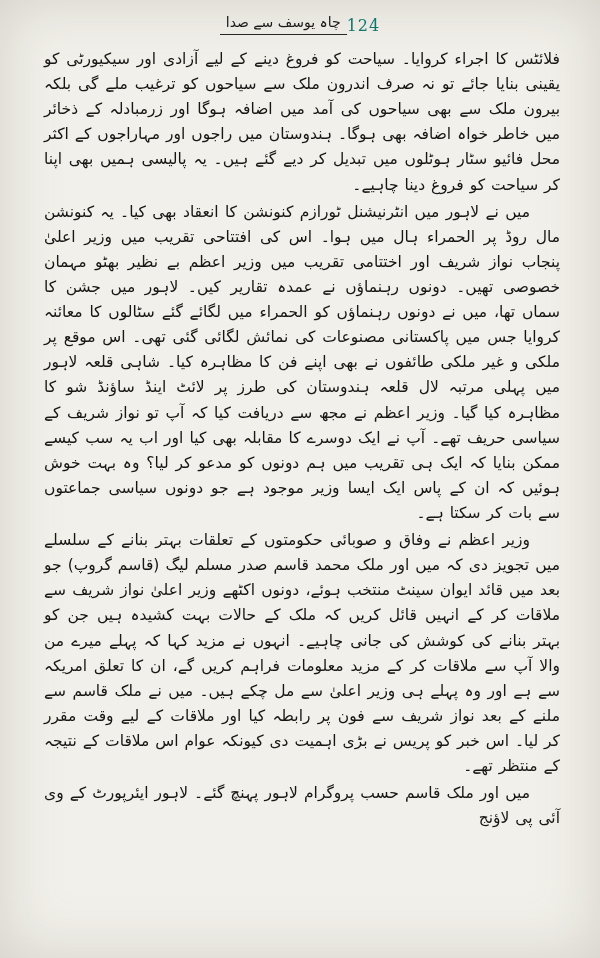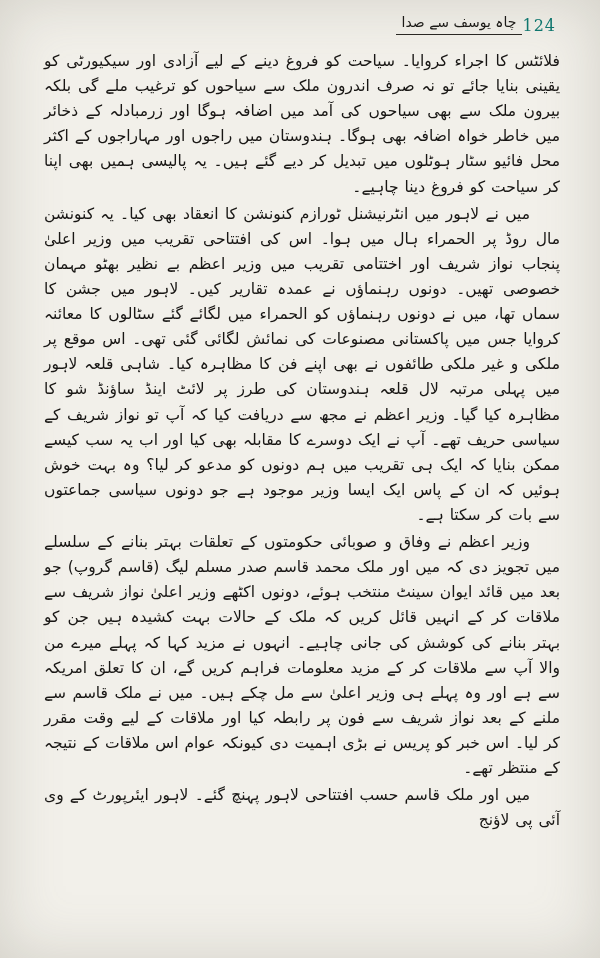--- a/index.html
+++ b/index.html
@@ -16,23 +16,22 @@
     box-shadow: inset 0 0 60px rgba(120,115,100,0.25);
     box-sizing: border-box;
     padding: 14px 40px 20px 44px;
     overflow: hidden;
     font-family: "DejaVu Sans", sans-serif;
     color: #181614;
   }
   .page-header {
     direction: ltr;
     display: flex;
-    justify-content: flex-end;
+    justify-content: center;
     align-items: flex-start;
-    margin-bottom: 14px;
   }
   .book-title {
     direction: rtl;
     font-size: 14px;
     padding: 0 6px 4px 6px;
     border-bottom: 1.5px solid #2a2824;
     color: #1c1a17;
     white-space: nowrap;
   }
   .page-number {
@@ -42,20 +41,21 @@
     color: #0f766e;
     margin-top: 2px;
     margin-right: 4px;
   }
   .page-body {
     direction: rtl;
     text-align: justify;
     font-size: 15.5px;
     line-height: 1.62;
     word-spacing: 1px;
+    margin-top: 12px;
   }
   .page-body p {
     margin: 0 0 2px 0;
   }
   .page-body p.indent {
     text-indent: 30px;
   }
 </style>
 </head>
 <body>
@@ -64,16 +64,16 @@
 
   <div class="page-header">
     <span class="book-title">چاہ یوسف سے صدا</span>
     <span class="page-number">124</span>
   </div>
 
   <div class="page-body">
     <p>فلائٹس کا اجراء کروایا۔ سیاحت کو فروغ دینے کے لیے آزادی اور سیکیورٹی کو یقینی بنایا جائے تو نہ صرف اندرون ملک سے سیاحوں کو ترغیب ملے گی بلکہ بیرون ملک سے بھی سیاحوں کی آمد میں اضافہ ہوگا اور زرمبادلہ کے ذخائر میں خاطر خواہ اضافہ بھی ہوگا۔ ہندوستان میں راجوں اور مہاراجوں کے اکثر محل فائیو سٹار ہوٹلوں میں تبدیل کر دیے گئے ہیں۔ یہ پالیسی ہمیں بھی اپنا کر سیاحت کو فروغ دینا چاہیے۔</p>
     <p class="indent">میں نے لاہور میں انٹرنیشنل ٹورازم کنونشن کا انعقاد بھی کیا۔ یہ کنونشن مال روڈ پر الحمراء ہال میں ہوا۔ اس کی افتتاحی تقریب میں وزیر اعلیٰ پنجاب نواز شریف اور اختتامی تقریب میں وزیر اعظم بے نظیر بھٹو مہمان خصوصی تھیں۔ دونوں رہنماؤں نے عمدہ تقاریر کیں۔ لاہور میں جشن کا سماں تھا، میں نے دونوں رہنماؤں کو الحمراء میں لگائے گئے سٹالوں کا معائنہ کروایا جس میں پاکستانی مصنوعات کی نمائش لگائی گئی تھی۔ اس موقع پر ملکی و غیر ملکی طائفوں نے بھی اپنے فن کا مظاہرہ کیا۔ شاہی قلعہ لاہور میں پہلی مرتبہ لال قلعہ ہندوستان کی طرز پر لائٹ اینڈ ساؤنڈ شو کا مظاہرہ کیا گیا۔ وزیر اعظم نے مجھ سے دریافت کیا کہ آپ تو نواز شریف کے سیاسی حریف تھے۔ آپ نے ایک دوسرے کا مقابلہ بھی کیا اور اب یہ سب کیسے ممکن بنایا کہ ایک ہی تقریب میں ہم دونوں کو مدعو کر لیا؟ وہ بہت خوش ہوئیں کہ ان کے پاس ایک ایسا وزیر موجود ہے جو دونوں سیاسی جماعتوں سے بات کر سکتا ہے۔</p>
     <p class="indent">وزیر اعظم نے وفاق و صوبائی حکومتوں کے تعلقات بہتر بنانے کے سلسلے میں تجویز دی کہ میں اور ملک محمد قاسم صدر مسلم لیگ (قاسم گروپ) جو بعد میں قائد ایوان سینٹ منتخب ہوئے، دونوں اکٹھے وزیر اعلیٰ نواز شریف سے ملاقات کر کے انہیں قائل کریں کہ ملک کے حالات بہت کشیدہ ہیں جن کو بہتر بنانے کی کوشش کی جانی چاہیے۔ انہوں نے مزید کہا کہ پہلے میرے من والا آپ سے ملاقات کر کے مزید معلومات فراہم کریں گے، ان کا تعلق امریکہ سے ہے اور وہ پہلے ہی وزیر اعلیٰ سے مل چکے ہیں۔ میں نے ملک قاسم سے ملنے کے بعد نواز شریف سے فون پر رابطہ کیا اور ملاقات کے لیے وقت مقرر کر لیا۔ اس خبر کو پریس نے بڑی اہمیت دی کیونکہ عوام اس ملاقات کے نتیجہ کے منتظر تھے۔</p>
-    <p class="indent">میں اور ملک قاسم حسب افتتاحی لاہور پہنچ گئے۔ لاہور ایئرپورٹ کے وی آئی پی لاؤنج</p>
+    <p class="indent">میں اور ملک قاسم حسب پروگرام لاہور پہنچ گئے۔ لاہور ایئرپورٹ کے وی آئی پی لاؤنج</p>
   </div>
 
 </div>
 
 </body></html>

